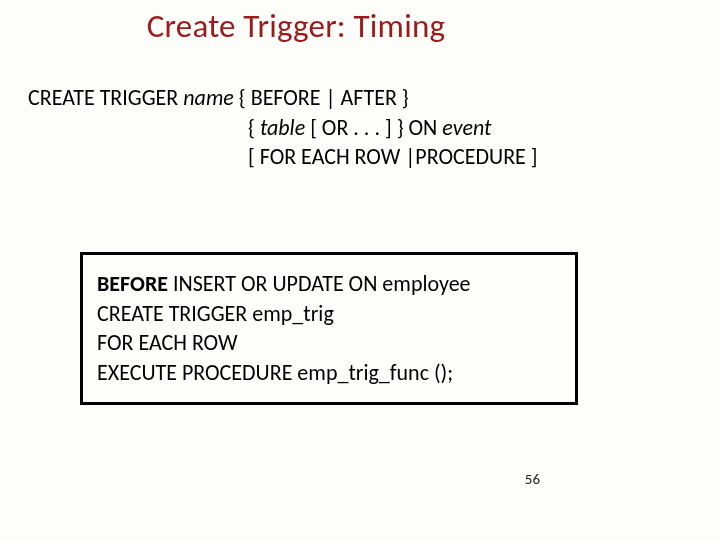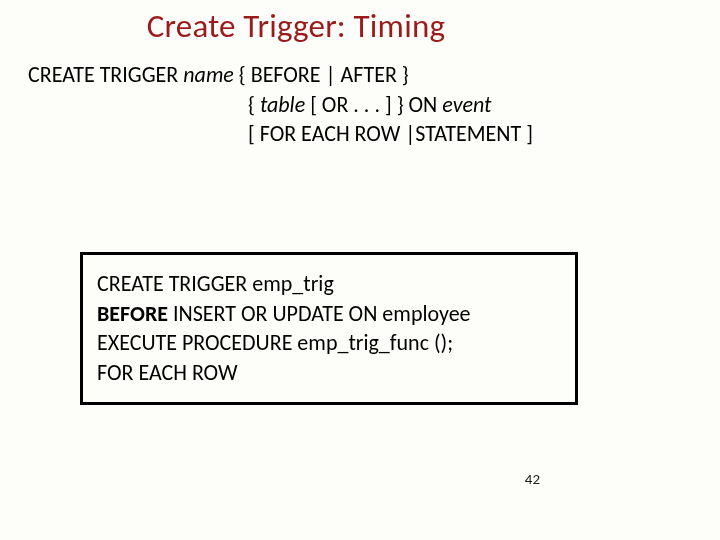--- a/index.html
+++ b/index.html
@@ -25,21 +25,21 @@
     left: 0;
     width: 100%;
     text-align: center;
     font-size: 33px;
     color: #9a1b1b;
     font-weight: 400;
     letter-spacing: 0.2px;
   }
   .syntax-block {
     position: absolute;
-    top: 60px;
+    top: 83px;
     left: 28px;
     font-size: 22px;
     line-height: 1.35;
     color: #000;
   }
   .syntax-block .line2,
   .syntax-block .line3 {
     padding-left: 220px;
   }
   .syntax-block .line4 {
@@ -74,27 +74,27 @@
   <div class="title">Create Trigger: Timing</div>
 
   <div class="syntax-block">
     <div class="line1">
       <span>CREATE TRIGGER </span><span class="italic">name</span><span>  { BEFORE | AFTER }</span>
     </div>
     <div class="line2">
       <span>{ </span><span class="italic">table</span><span> [ OR . . . ] } ON </span><span class="italic">event</span>
     </div>
     <div class="line3">
-      <span>[ FOR EACH ROW |STATEMENT ]</span>
+      <span>[ FOR EACH ROW |PROCEDURE ]</span>
     </div>
   </div>
 
   <div class="example-box">
-    <div>CREATE TRIGGER emp_trig</div>
     <div>
       <span class="bold">BEFORE</span><span> INSERT OR UPDATE ON employee</span>
     </div>
+    <div>CREATE TRIGGER emp_trig</div>
+    <div>FOR EACH ROW</div>
     <div>EXECUTE PROCEDURE emp_trig_func ();</div>
-    <div>FOR EACH ROW</div>
   </div>
 
-  <div class="pagenum">42</div>
+  <div class="pagenum">56</div>
 </div>
 
 </body></html>

